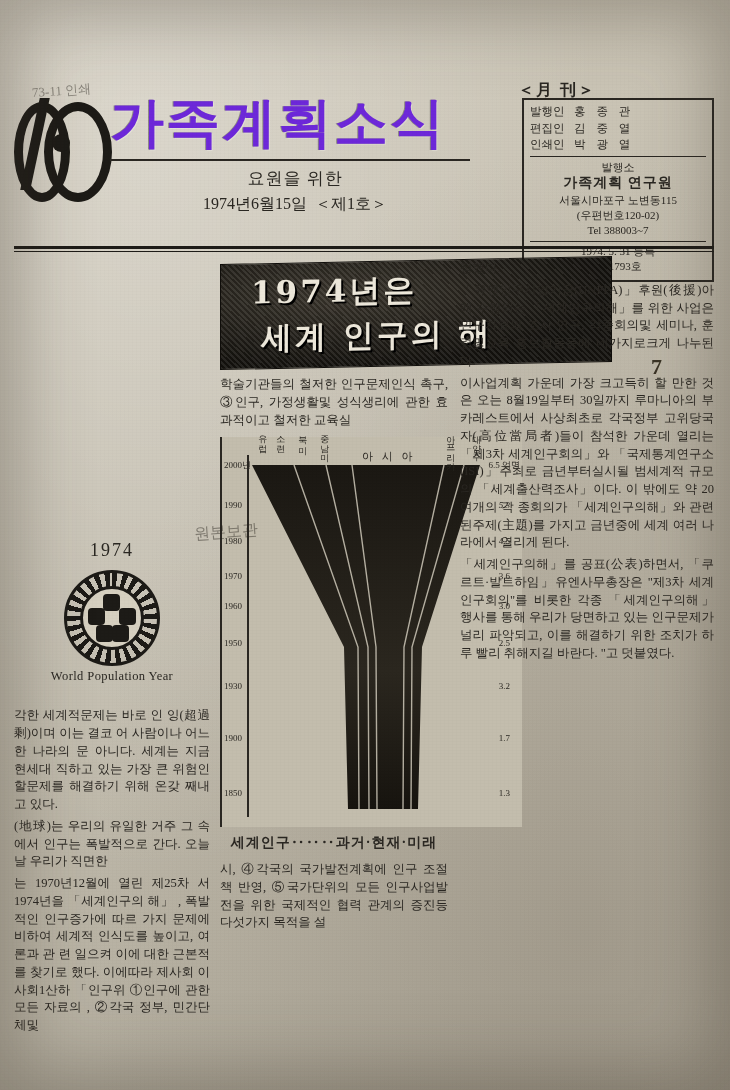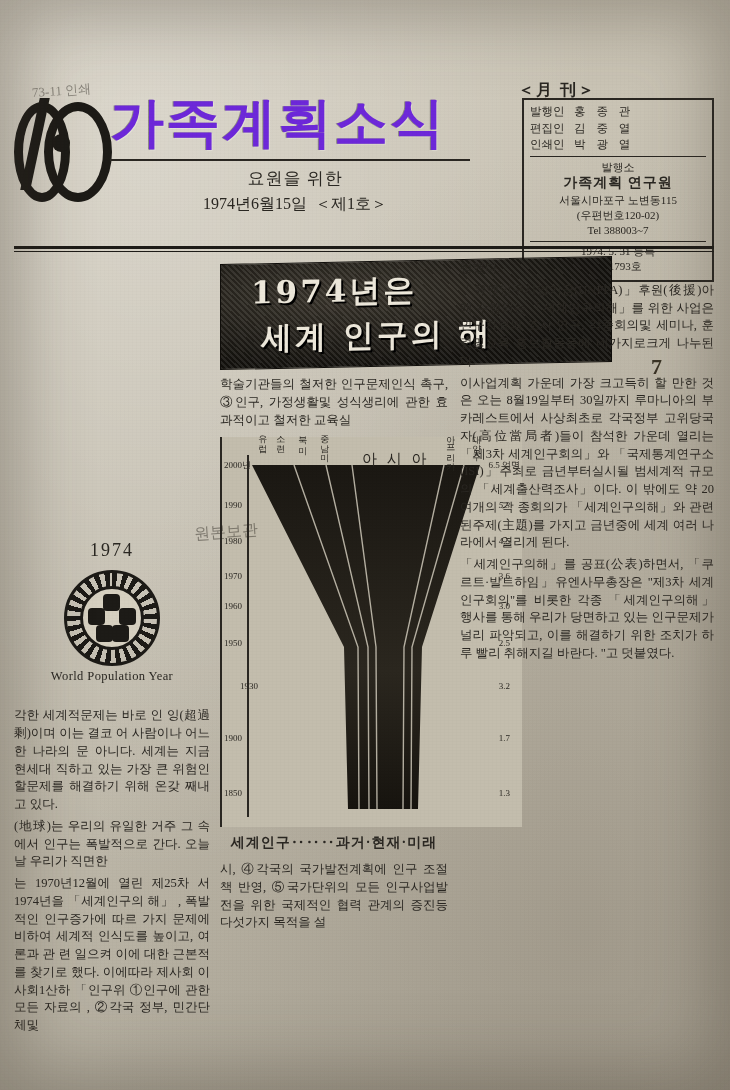--- a/index.html
+++ b/index.html
@@ -394,39 +394,39 @@
             <line x1="26" y1="18" x2="26" y2="380" stroke="#2a2722" stroke-width="2"></line>
           </svg>
 
           <div style="position:absolute; left:0; top:0; width:300px; height:390px;">
             <div style="position:absolute;left:2px;top:22px;font-size:9px;">2000년</div>
             <div style="position:absolute;left:2px;top:62px;font-size:9px;">1990</div>
             <div style="position:absolute;left:2px;top:98px;font-size:9px;">1980</div>
             <div style="position:absolute;left:2px;top:133px;font-size:9px;">1970</div>
             <div style="position:absolute;left:2px;top:163px;font-size:9px;">1960</div>
             <div style="position:absolute;left:2px;top:200px;font-size:9px;">1950</div>
-            <div style="position:absolute;left:2px;top:243px;font-size:9px;margin-left:16px;">1930</div>
+            <div style="position:absolute;left:2px;top:243px;font-size:9px;">1930</div>
             <div style="position:absolute;left:2px;top:295px;font-size:9px;">1900</div>
             <div style="position:absolute;left:2px;top:350px;font-size:9px;">1850</div>
 
             <div style="position:absolute;right:2px;top:22px;font-size:9px;">6.5 억명</div>
             <div style="position:absolute;right:12px;top:62px;font-size:9px;font-style:italic;">5.3</div>
             <div style="position:absolute;right:12px;top:98px;font-size:9px;">4.5</div>
             <div style="position:absolute;right:12px;top:133px;font-size:9px;">3.6</div>
             <div style="position:absolute;right:12px;top:163px;font-size:9px;">3.0</div>
             <div style="position:absolute;right:12px;top:200px;font-size:9px;">2.5</div>
             <div style="position:absolute;right:12px;top:243px;font-size:9px;">3.2</div>
             <div style="position:absolute;right:12px;top:295px;font-size:9px;margin-left:19px;">1.7</div>
             <div style="position:absolute;right:12px;top:350px;font-size:9px;">1.3</div>
 
             <div style="position:absolute;left:34px;top:-8px;font-size:9px;writing-mode:vertical-rl;">유럽</div>
             <div style="position:absolute;left:52px;top:-8px;font-size:9px;writing-mode:vertical-rl;">소련</div>
             <div style="position:absolute;left:74px;top:-8px;font-size:9px;writing-mode:vertical-rl;">북 미</div>
             <div style="position:absolute;left:96px;top:-8px;font-size:9px;writing-mode:vertical-rl;">중남미</div>
-            <div style="position:absolute;left:140px;top:12px;font-size:15px;letter-spacing:3px;">아 시 아</div>
+            <div style="position:absolute;left:140px;top:12px;font-size:11px;letter-spacing:3px;">아 시 아</div>
             <div style="position:absolute;left:222px;top:-8px;font-size:9px;writing-mode:vertical-rl;">아프리카</div>
             <div style="position:absolute;left:248px;top:-8px;font-size:9px;writing-mode:vertical-rl;">대양주</div>
           </div>
         </div>
 
         <div class="chart-caption">세계인구‥‥‥과거·현재·미래</div>
         <p class="small-note">시, ④각국의 국가발전계획에 인구 조절책 반영, ⑤국가단위의 모든 인구사업발전을 위한 국제적인 협력 관계의 증진등 다섯가지 목적을 설</p>
       </div>
 
       <div class="col col-3">

